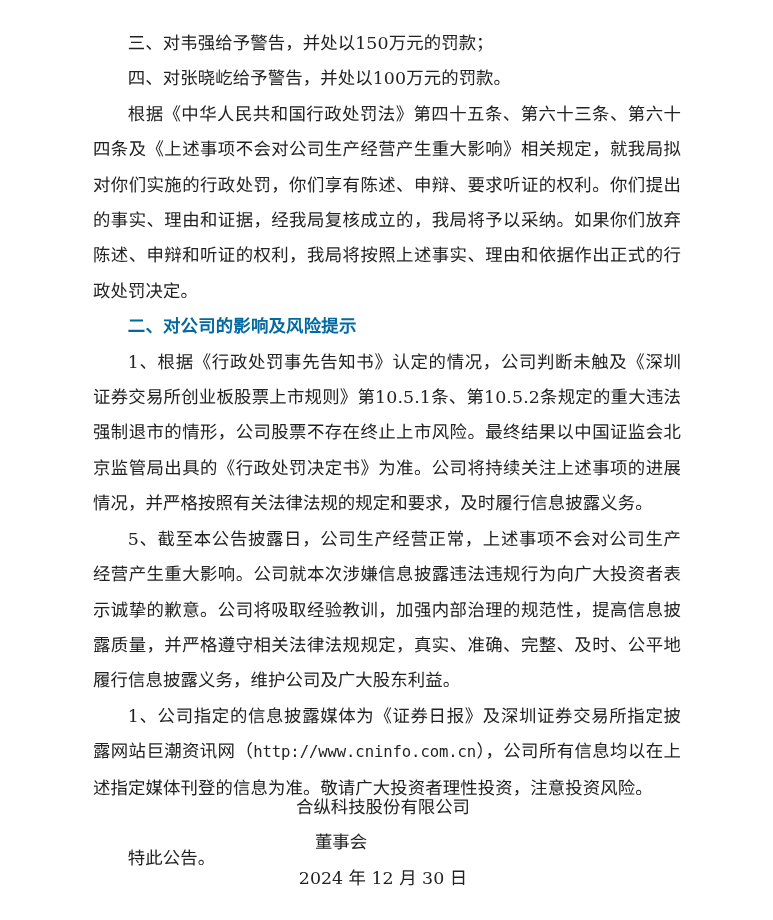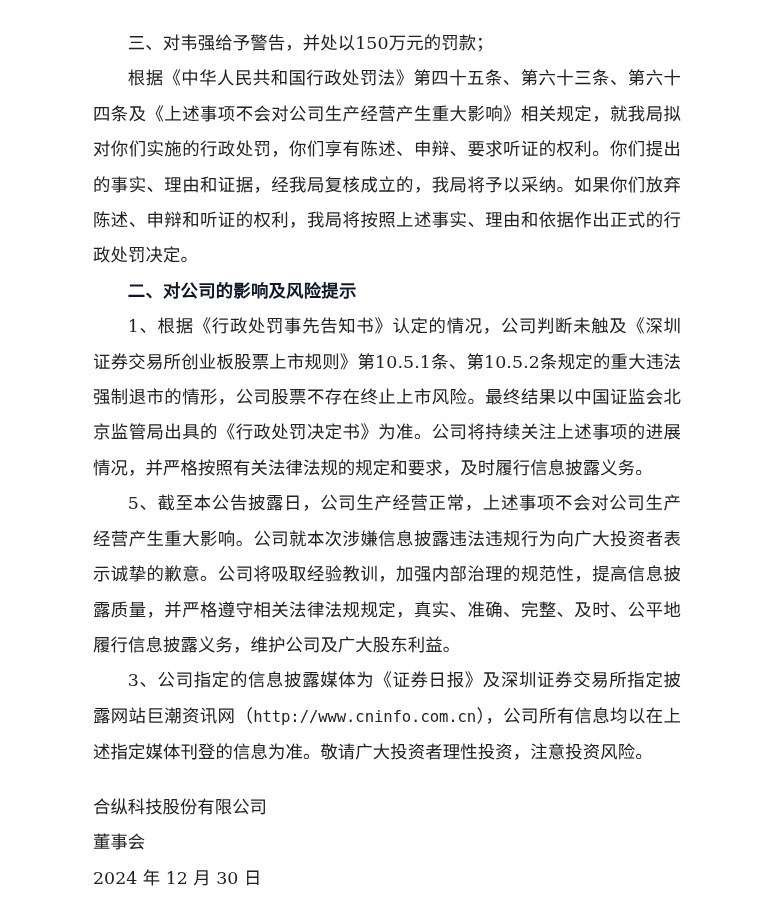--- a/index.html
+++ b/index.html
@@ -51,40 +51,40 @@
   }
 
   .heading {
     margin: 0;
     font-size: 17.4px;
     line-height: 35.4px;
     font-weight: bold;
     text-indent: 2em;
     font-family: "DejaVu Sans", "Liberation Sans", sans-serif;
     letter-spacing: 0.2px;
-    color: #0f172a;
+    color: #0369a1;
   }
 
   .spacer-line {
     height: 35.4px;
   }
 
   .url-mono {
     font-family: "DejaVu Sans Mono", "Liberation Mono", monospace;
     font-size: 15.6px;
     letter-spacing: -0.1px;
   }
 
   
   .signature {
     position: absolute;
     left: 93px;
     top: 790px;
     width: 588px;
-    text-align: left;
+    text-align: center;
   }
   .sig-line {
     margin: 0;
     font-size: 17.4px;
     line-height: 35.4px;
     color: #222222;
     white-space: pre;
   }
   .sig-company { padding-right: 8px; }
   .sig-board   { padding-right: 92px; }
@@ -92,33 +92,35 @@
 </style>
 </head>
 <body>
 
 <div class="page">
 
   <div class="doc-body">
 
     <p class="para indent">三、对韦强给予警告，并处以150万元的罚款；</p>
 
+    <p class="para indent">四、对张晓屹给予警告，并处以100万元的罚款。</p>
 
     <p class="para indent">根据《中华人民共和国行政处罚法》第四十五条、第六十三条、第六十四条及《上述事项不会对公司生产经营产生重大影响》相关规定，就我局拟对你们实施的行政处罚，你们享有陈述、申辩、要求听证的权利。你们提出的事实、理由和证据，经我局复核成立的，我局将予以采纳。如果你们放弃陈述、申辩和听证的权利，我局将按照上述事实、理由和依据作出正式的行政处罚决定。</p>
 
     <p class="heading">二、对公司的影响及风险提示</p>
 
     <p class="para indent">1、根据《行政处罚事先告知书》认定的情况，公司判断未触及《深圳证券交易所创业板股票上市规则》第10.5.1条、第10.5.2条规定的重大违法强制退市的情形，公司股票不存在终止上市风险。最终结果以中国证监会北京监管局出具的《行政处罚决定书》为准。公司将持续关注上述事项的进展情况，并严格按照有关法律法规的规定和要求，及时履行信息披露义务。</p>
 
     <p class="para indent">5、截至本公告披露日，公司生产经营正常，上述事项不会对公司生产经营产生重大影响。公司就本次涉嫌信息披露违法违规行为向广大投资者表示诚挚的歉意。公司将吸取经验教训，加强内部治理的规范性，提高信息披露质量，并严格遵守相关法律法规规定，真实、准确、完整、及时、公平地履行信息披露义务，维护公司及广大股东利益。</p>
 
-    <p class="para indent"><span>3、公司指定的信息披露媒体为《证券日报》及深圳证券交易所指定披露网站巨潮资讯网（</span><span class="url-mono">http://www.cninfo.com.cn</span><span>），公司所有信息均以在上述指定媒体刊登的信息为准。敬请广大投资者理性投资，注意投资风险。</span></p>
+    <p class="para indent"><span>1、公司指定的信息披露媒体为《证券日报》及深圳证券交易所指定披露网站巨潮资讯网（</span><span class="url-mono">http://www.cninfo.com.cn</span><span>），公司所有信息均以在上述指定媒体刊登的信息为准。敬请广大投资者理性投资，注意投资风险。</span></p>
 
     <div class="spacer-line"></div>
 
+    <p class="para indent">特此公告。</p>
 
   </div>
 
   <div class="signature">
     <p class="sig-line sig-company">合纵科技股份有限公司</p>
     <p class="sig-line sig-board">董事会</p>
     <p class="sig-line sig-date">2024 年 12 月 30 日</p>
   </div>
 
 </div>

